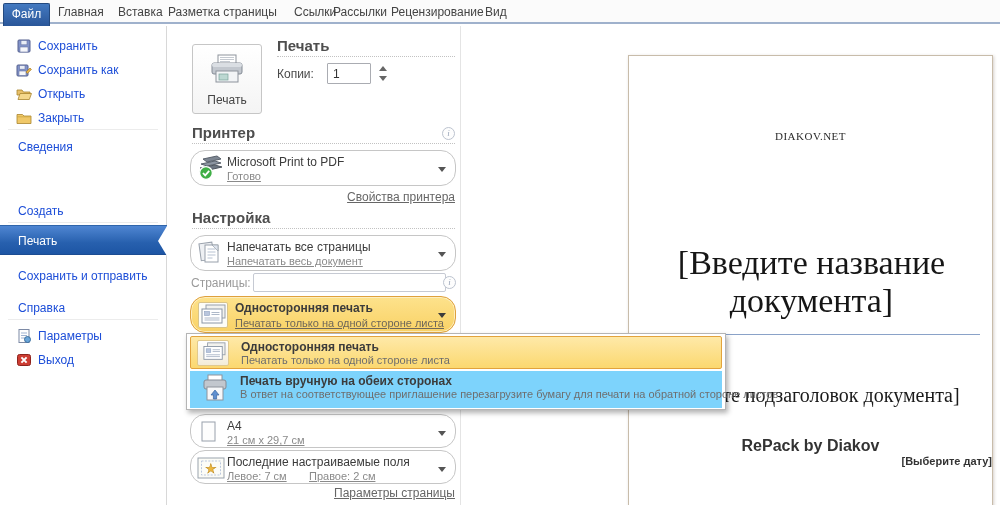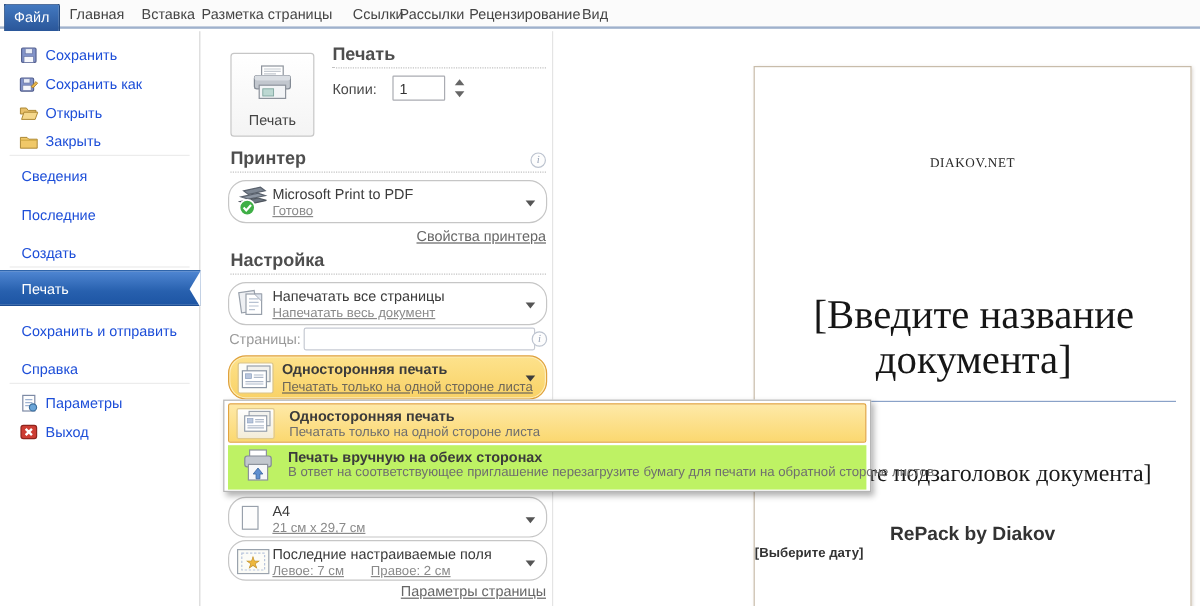--- a/index.html
+++ b/index.html
@@ -69,37 +69,37 @@
   .dd-hi .dd-sub { color:#6e6759; }
   .link { position:absolute; font-size:12px; color:#666; text-decoration:underline; cursor:pointer; }
   
   .menu { position:absolute; left:186px; top:333px; width:540px; height:77px;
     background:#ffffff; border:1px solid #b5b5b5; box-shadow:2px 3px 5px rgba(0,0,0,0.3); z-index:30; }
   .menu-item { position:absolute; left:3px; width:532px; cursor:default; }
   .menu-item .mi-title { position:absolute; left:50px; top:3px; font-size:12px; font-weight:bold; color:#3b3b3b; white-space:nowrap; }
   .menu-item .mi-sub { position:absolute; left:50px; top:17px; font-size:11px; color:#6e6e6e; white-space:nowrap; }
   .mi-sel { top:2px; height:33px; background:linear-gradient(#fee9a8, #fbd870);
     border:1px solid #e2a33d; border-radius:2px; }
-  .mi-plain { top:37px; height:37px; background:#bef264; }
+  .mi-plain { top:37px; height:37px; background:#7dd3fc; }
   .mi-icbox { position:absolute; left:6px; top:3px; width:32px; height:26px;
     background:linear-gradient(#ffffff,#f3ecd8); border:1px solid #e0c98e; border-radius:2px; }
   .mi-ic { position:absolute; left:10px; top:4px; }
   
   .preview-page { position:absolute; left:628px; top:55px; width:365px; height:460px;
     background:#ffffff; border:1px solid #c8bcaa; box-shadow:1px 1px 3px rgba(120,100,80,0.30); z-index:1; }
   .pv-header { position:absolute; top:74px; left:0; width:100%; text-align:center;
     font-family:"Liberation Serif", serif; font-size:11px; letter-spacing:0.5px; color:#2b2b2b; }
   .pv-title { position:absolute; top:188px; left:14px; width:337px; text-align:center;
     font-family:"Liberation Serif", serif; font-size:34px; line-height:38px; color:#161616;
     border-bottom:1px solid #8aa2c8; padding-bottom:14px; }
   .pv-subtitle { position:absolute; top:326px; left:22px; width:321px; text-align:center;
     font-family:"Liberation Serif", serif; font-size:20px; line-height:26px; color:#1a1a1a; }
   .pv-author { position:absolute; top:381px; left:0; width:100%; text-align:center;
     font-size:16px; font-weight:bold; color:#333; }
-  .pv-date { position:absolute; top:399px; left:0; width:100%; text-align:left;
+  .pv-date { position:absolute; top:399px; left:0; width:100%; text-align:right;
     font-size:11px; font-weight:bold; color:#333; }
 </style>
 </head>
 <body>
 
 <div class="screen">
 
   <div class="tabbar">
     <div class="tab-file">Файл</div>
     <span class="tab" style="left:58px">Главная</span>
@@ -153,23 +153,20 @@
             <path d="M1 6.8 H15" stroke="#caa43f" stroke-width="0.8"></path>
           </svg>
       </span>
       <span class="lbl">Закрыть</span>
     </div>
 
     <div class="side-sep" style="top:103px"></div>
 
     <div class="side-item" style="top:110px">
       <span class="lbl2">Сведения</span>
-    </div>
-    <div class="side-item" style="top:142px">
-      <span class="lbl2">Последние</span>
     </div>
     <div class="side-item" style="top:174px">
       <span class="lbl2">Создать</span>
     </div>
 
     <div class="side-sep" style="top:196px"></div>
 
     <div class="side-selected">
       <span class="lbl2">Печать</span>
     </div>

